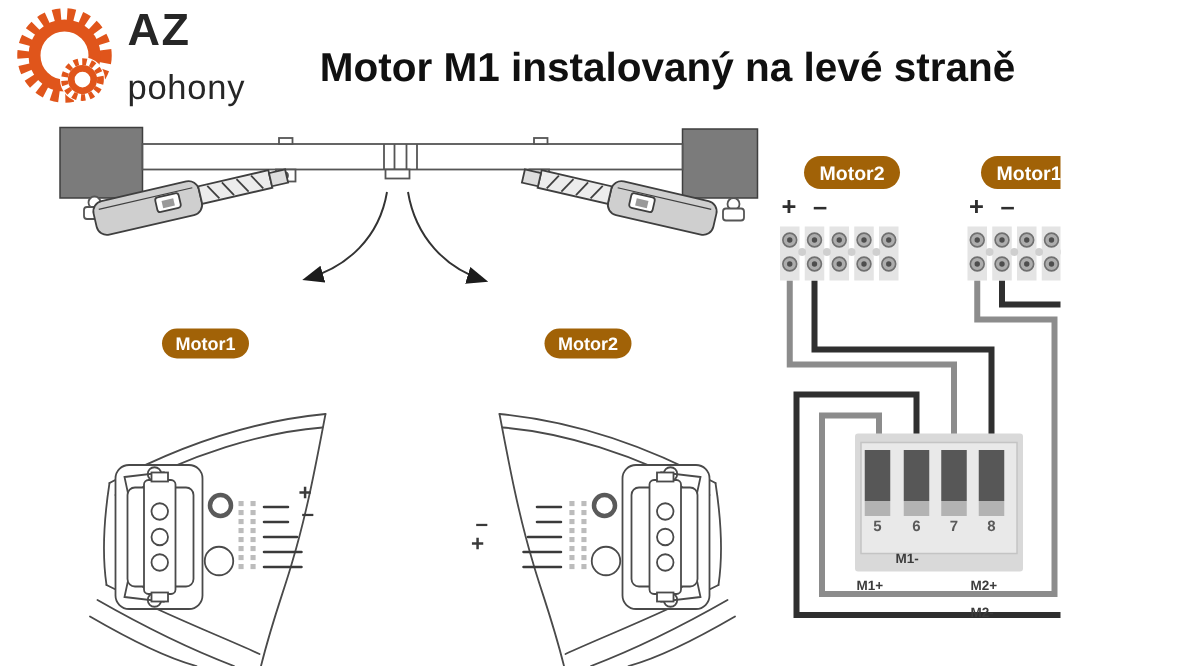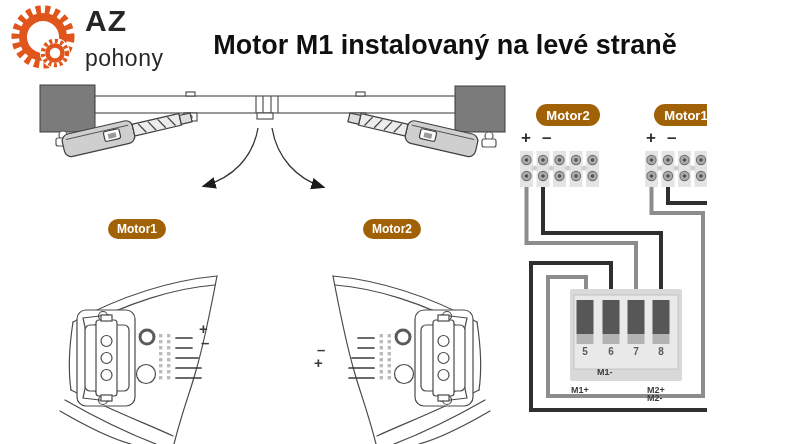--- a/index.html
+++ b/index.html
@@ -297,16 +297,16 @@
     </svg>
 
     <div class="abs t-num" style="left:575px;top:346px">5</div>
     <div class="abs t-num" style="left:601px;top:346px">6</div>
     <div class="abs t-num" style="left:626px;top:346px">7</div>
     <div class="abs t-num" style="left:651px;top:346px">8</div>
 
     <div class="abs t-lab" style="left:571px;top:385px">M1+</div>
     <div class="abs t-lab" style="left:597px;top:367px">M1-</div>
     <div class="abs t-lab" style="left:647px;top:385px">M2+</div>
-    <div class="abs t-lab" style="left:647px;top:393px">M2-</div>
+    <div class="abs t-lab" style="left:647px;top:403px">M2-</div>
   </div>
 
 </div>
 
 </body></html>

